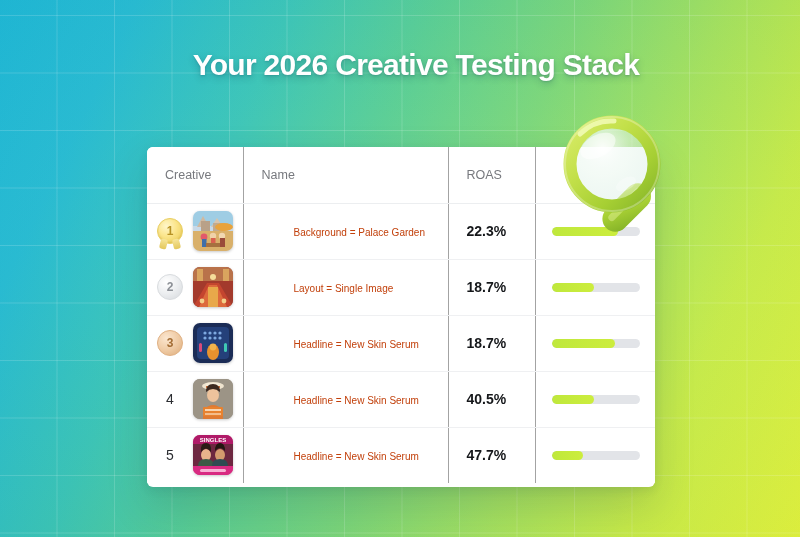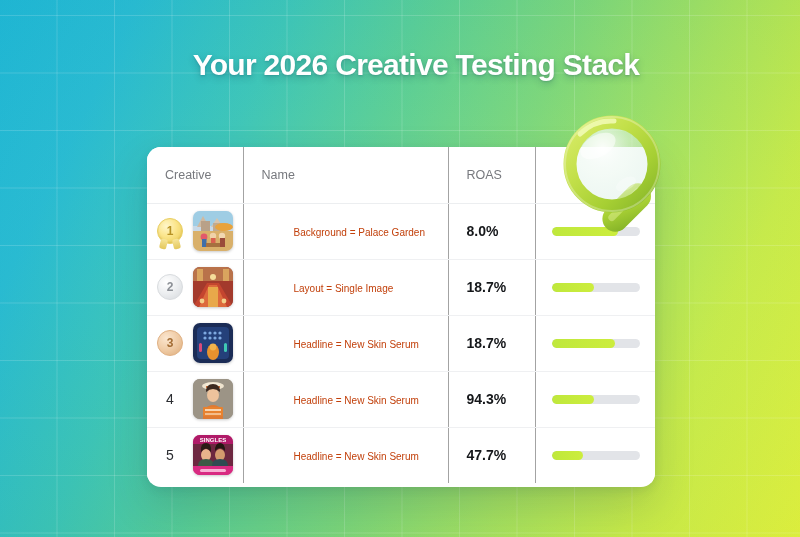--- a/index.html
+++ b/index.html
@@ -53,21 +53,21 @@
     white-space:nowrap;
     margin-left:16px;
   }
 
   
   .card {
     position:absolute;
     left:147px; top:147px;
     width:508px; height:340px;
     background:#ffffff;
-    border-radius:14px;
+    border-radius:6px;
     box-shadow:0 18px 40px rgba(20,60,70,.18), 0 3px 10px rgba(20,60,70,.10);
     overflow:hidden;
   }
 
   
   .tbl { width:100%; border-collapse:collapse; table-layout:fixed; }
   .tbl col.c-rank  { width:96px; }
   .tbl col.c-name  { width:205px; }
   .tbl col.c-roas  { width:87px; }
   .tbl col.c-bar   { width:120px; }
@@ -236,21 +236,21 @@
                 <rect x="27" y="27" width="5" height="9" fill="#9a4a3a"></rect>
                 <rect x="13" y="32" width="14" height="4" fill="#a6713f"></rect>
               </svg>
             </div>
           </div>
         </td>
         <td class="sep">
           <span class="name-text">Background = Palace Garden</span>
         </td>
         <td class="sep">
-          <span class="roas-text">8.0%</span>
+          <span class="roas-text">22.3%</span>
         </td>
         <td class="sep bar-cell">
           <div class="bar-track">
             <div class="bar-fill" style="width: 75%;"></div>
           </div>
         </td>
       </tr>
 
       <tr>
         <td class="rank-cell">
@@ -349,21 +349,21 @@
                 <rect x="12" y="30" width="16" height="2" fill="#fff6e6" opacity=".7"></rect>
                 <rect x="12" y="34" width="16" height="2" fill="#fff6e6" opacity=".5"></rect>
               </svg>
             </div>
           </div>
         </td>
         <td class="sep">
           <span class="name-text">Headline = New Skin Serum</span>
         </td>
         <td class="sep">
-          <span class="roas-text">94.3%</span>
+          <span class="roas-text">40.5%</span>
         </td>
         <td class="sep bar-cell">
           <div class="bar-track">
             <div class="bar-fill" style="width: 48%;"></div>
           </div>
         </td>
       </tr>
 
       <tr>
         <td class="rank-cell">

